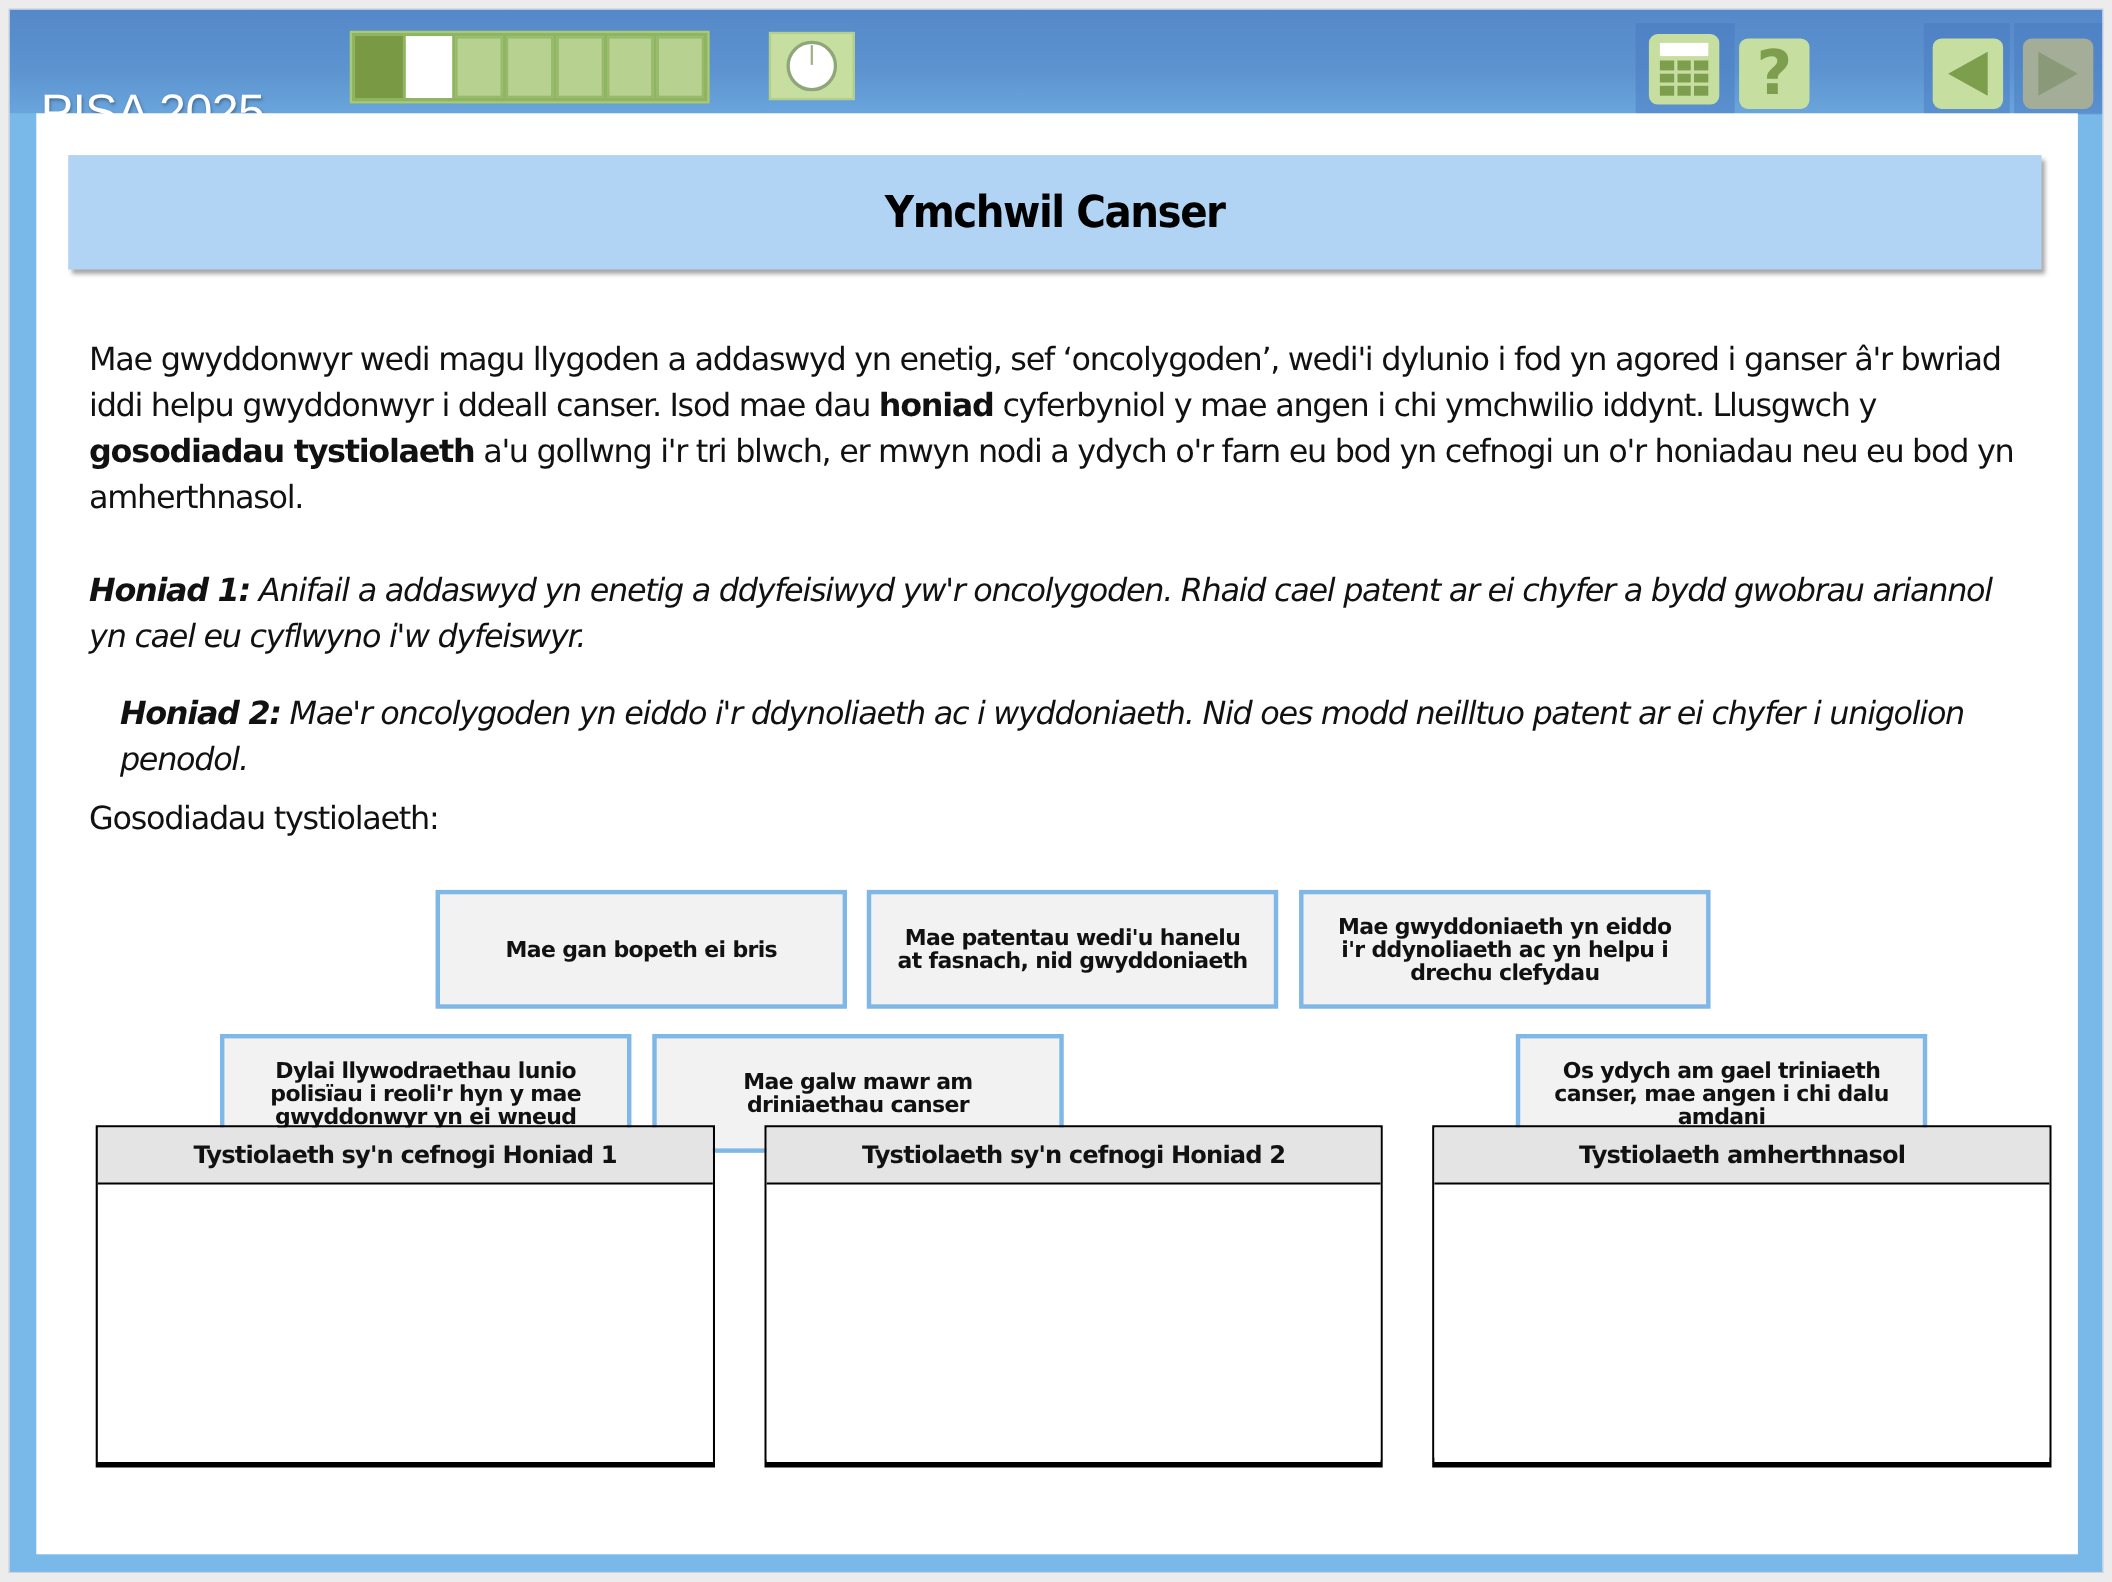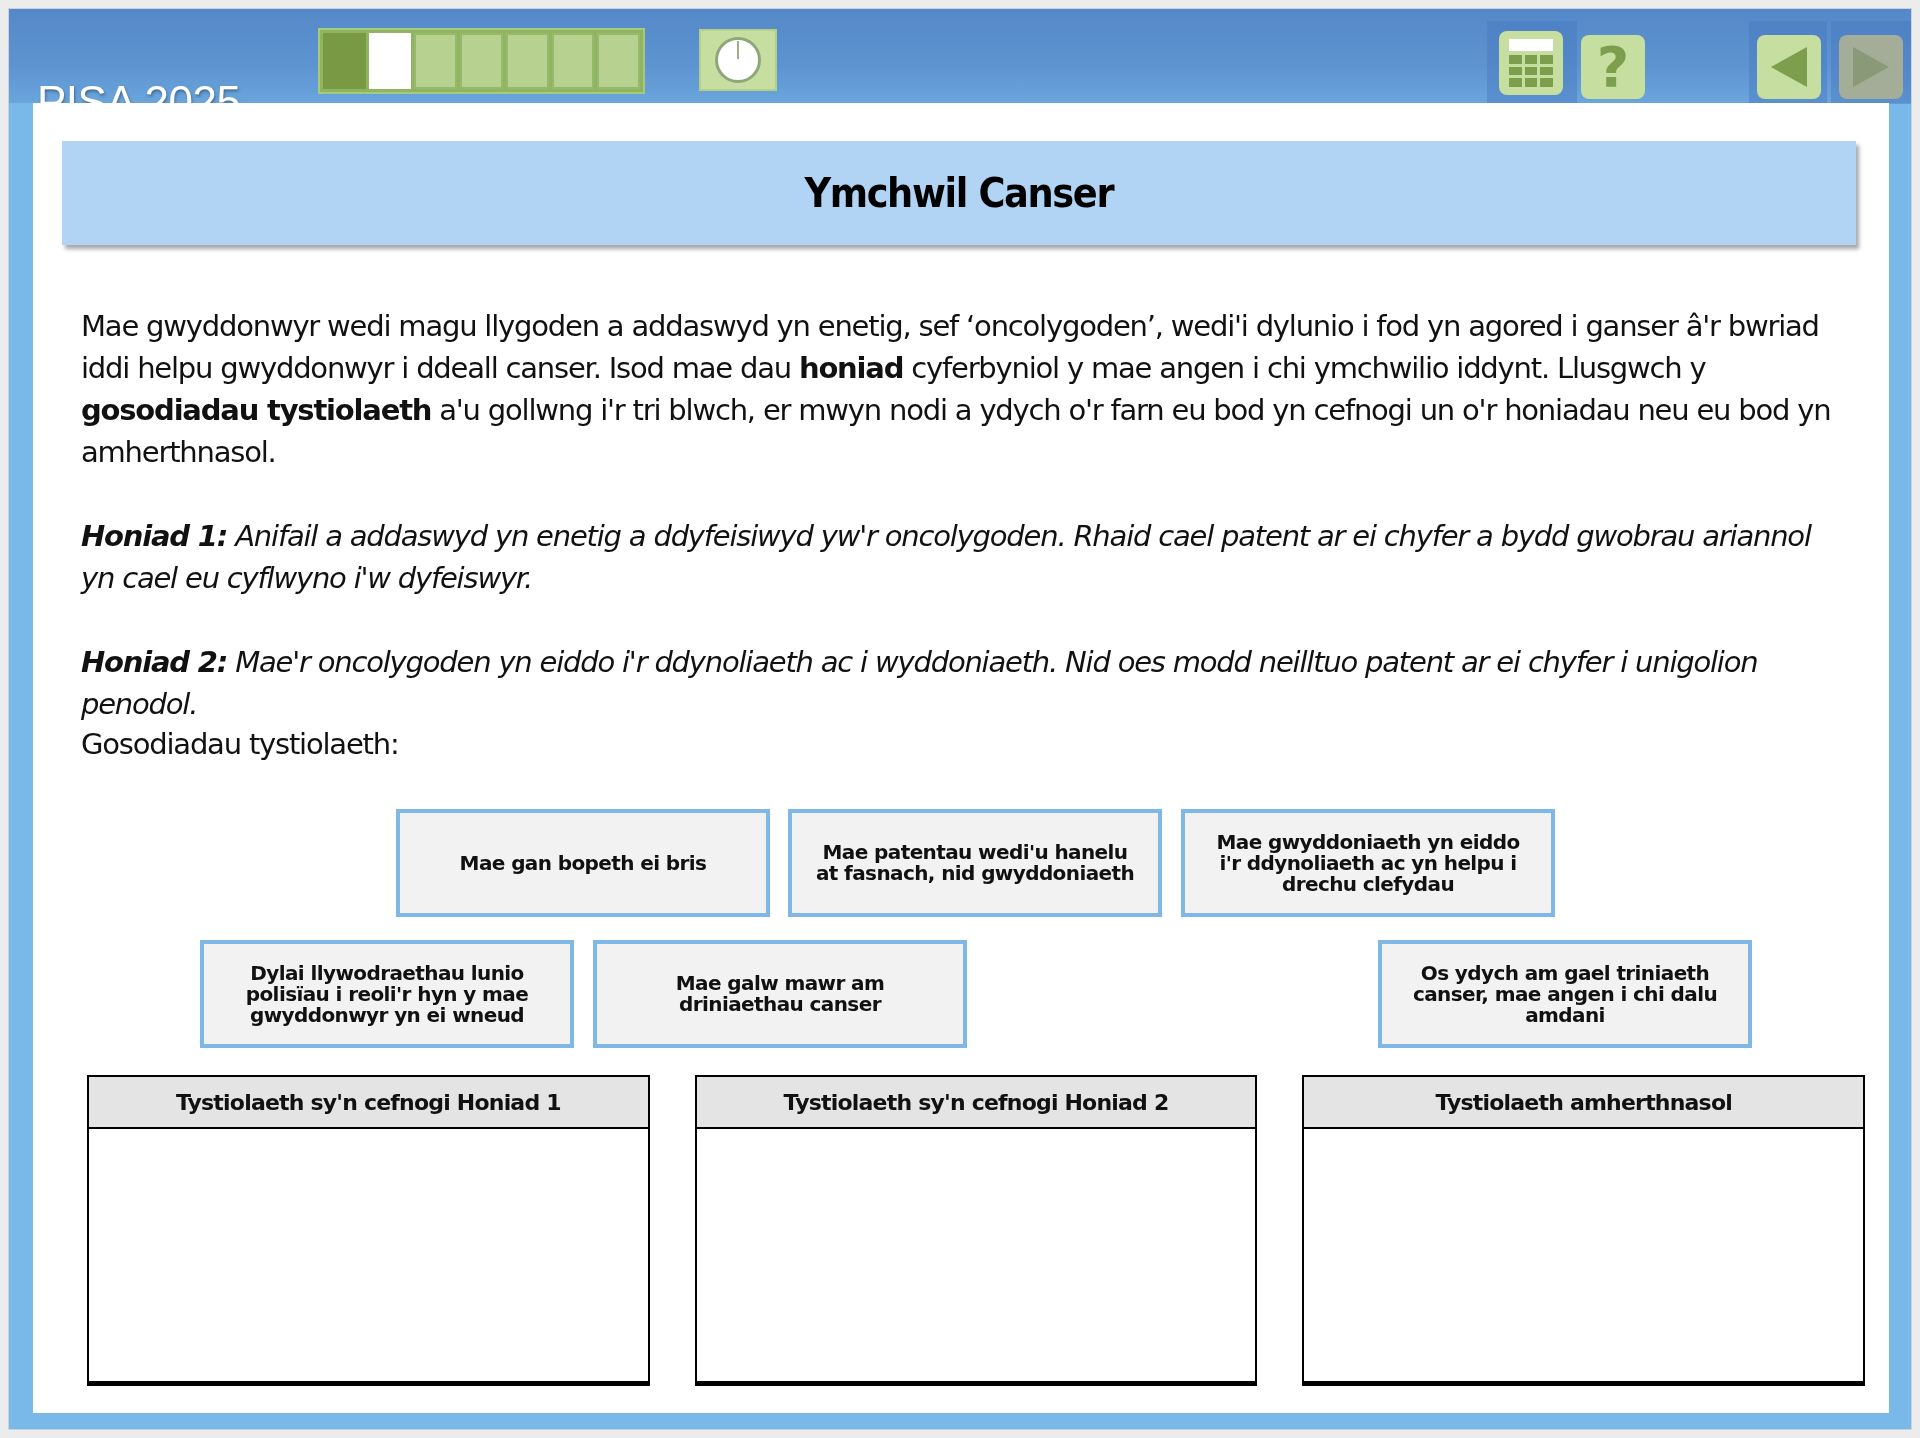--- a/index.html
+++ b/index.html
@@ -76,36 +76,36 @@
       font-family: "DejaVu Sans", sans-serif; font-weight: bold; font-size: 40px; color: #000; letter-spacing: -1.5px;
       transform: scaleX(0.92);
     }
     .text-block {
       position: absolute; left: 48px; width: 1760px;
       font-family: "DejaVu Sans", sans-serif; font-size: 29px; line-height: 42px; color: #111;
       letter-spacing: -1.2px;
     }
     .intro { top: 202px; }
     .claim1 { top: 412px; }
-    .claim2 { top: 538px; }
+    .claim2 { top: 524px; margin-left: 28px; }
     .evidence-label { top: 620px; }
     .claim-text { font-style: italic; }
     b { font-weight: bold; }
 
     .card {
       position: absolute; width: 374px; height: 108px;
       background: #f2f2f2; border: 4px solid #7fb7e6;
       display: flex; align-items: center; justify-content: center; text-align: center;
       font-family: "DejaVu Sans", sans-serif; font-weight: bold; font-size: 20px; line-height: 21px; color: #111;
       padding: 0 18px; letter-spacing: -0.6px;
       cursor: grab;
     }
 
     .drop-table {
-      position: absolute; left: 54px; top: 972px; width: 1778px;
+      position: absolute; left: 54px; top: 920px; width: 1778px;
       display: flex;
       gap: 47px;
     }
     .drop-col {
       flex: 1; border: 2px solid #000;
       margin-right: -2px;
     }
     .drop-col:last-child { margin-right: 0; }
     .drop-head {
       height: 52px; background: #e4e4e4; border-bottom: 2px solid #000;

